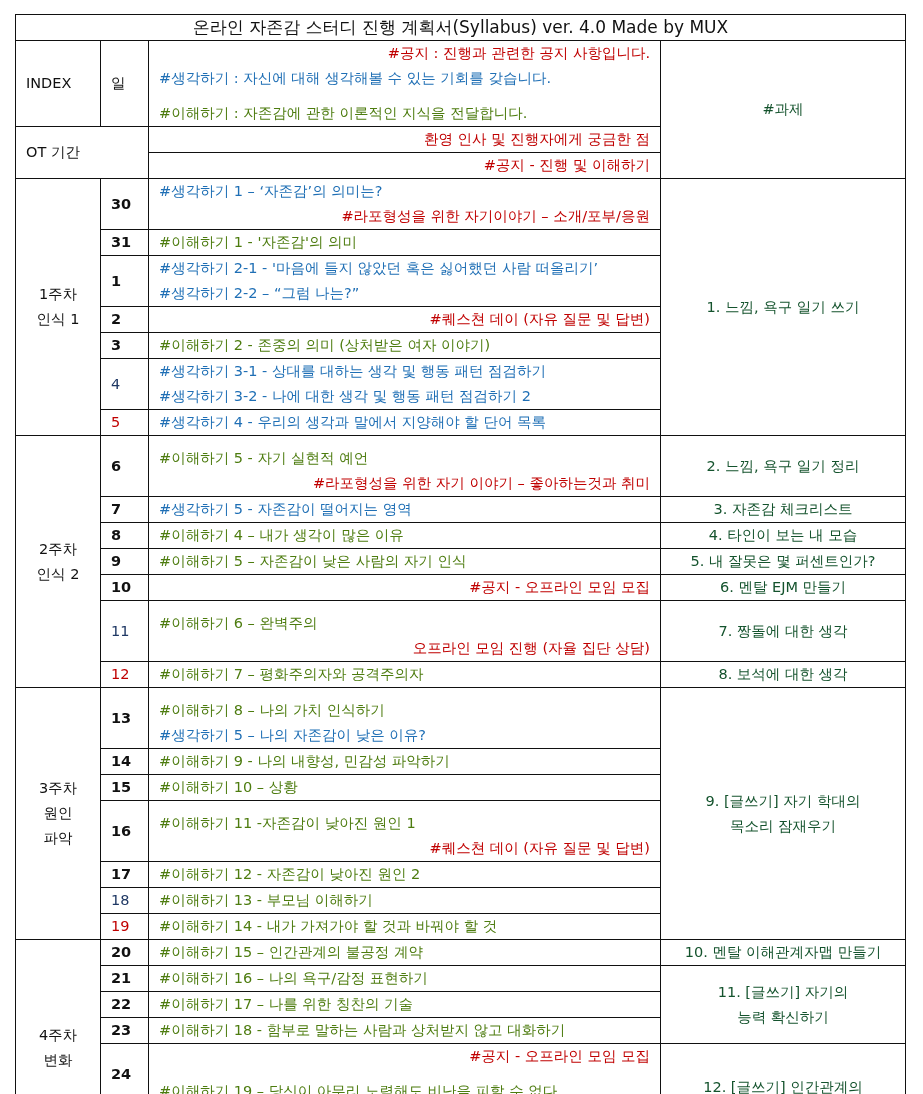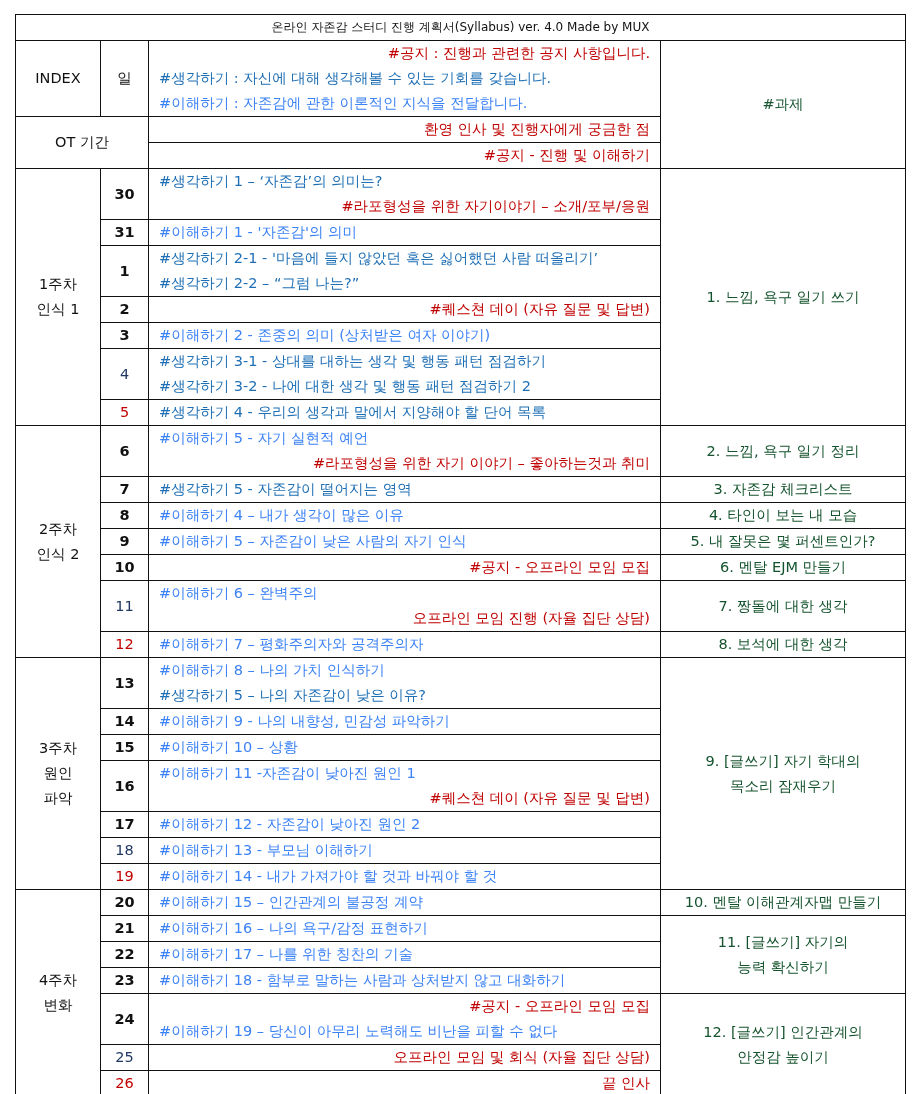--- a/index.html
+++ b/index.html
@@ -3,28 +3,28 @@
 <meta charset="utf-8">
 <style>
   html, body { margin:0; padding:0; background:#ffffff; }
   body { width:923px; height:1094px; position:relative; font-family:"DejaVu Sans", sans-serif; }
   table.syl {
     position:absolute; left:15px; top:14px; width:890px;
     border-collapse:collapse; table-layout:fixed;
     font-size:14.5px; color:#111;
   }
   table.syl td { border:1.5px solid #111; padding:0 10px; vertical-align:middle; line-height:25px; white-space:nowrap; overflow:hidden; }
-  td.title { text-align:center; height:23px; font-size:12px; }
-  td.c { text-align:center; padding:0; }
+  td.title { text-align:center; height:23px; font-size:17px; }
+  td.c { text-align:left; padding:0; }
   td.wk { text-align:center; padding:0; line-height:25px;margin-top:40px; }
   td.hw { text-align:center; color:#14532d; padding:0; line-height:25px; }
   td.hw span { display:block; }
   .red { color:#c00000;text-align:right; }
   .blue { color:#1f6fb5; }
-  .green { color:#3b82f6; }
+  .green { color:#4d7c0f;margin-top:10px; }
   .navy { color:#1f3864; }
   .dk { color:#111;font-weight:bold; }
   .ln { display:block; }
   col.c1 { width:85px; } col.c2 { width:48px; } col.c3 { width:512px; } col.c4 { width:245px; }
   tr.h1 td { height:24px; }
   tr.h2 td { height:49px; }
   tr.h3 td { height:74px; }
 </style>
 </head>
 <body>

